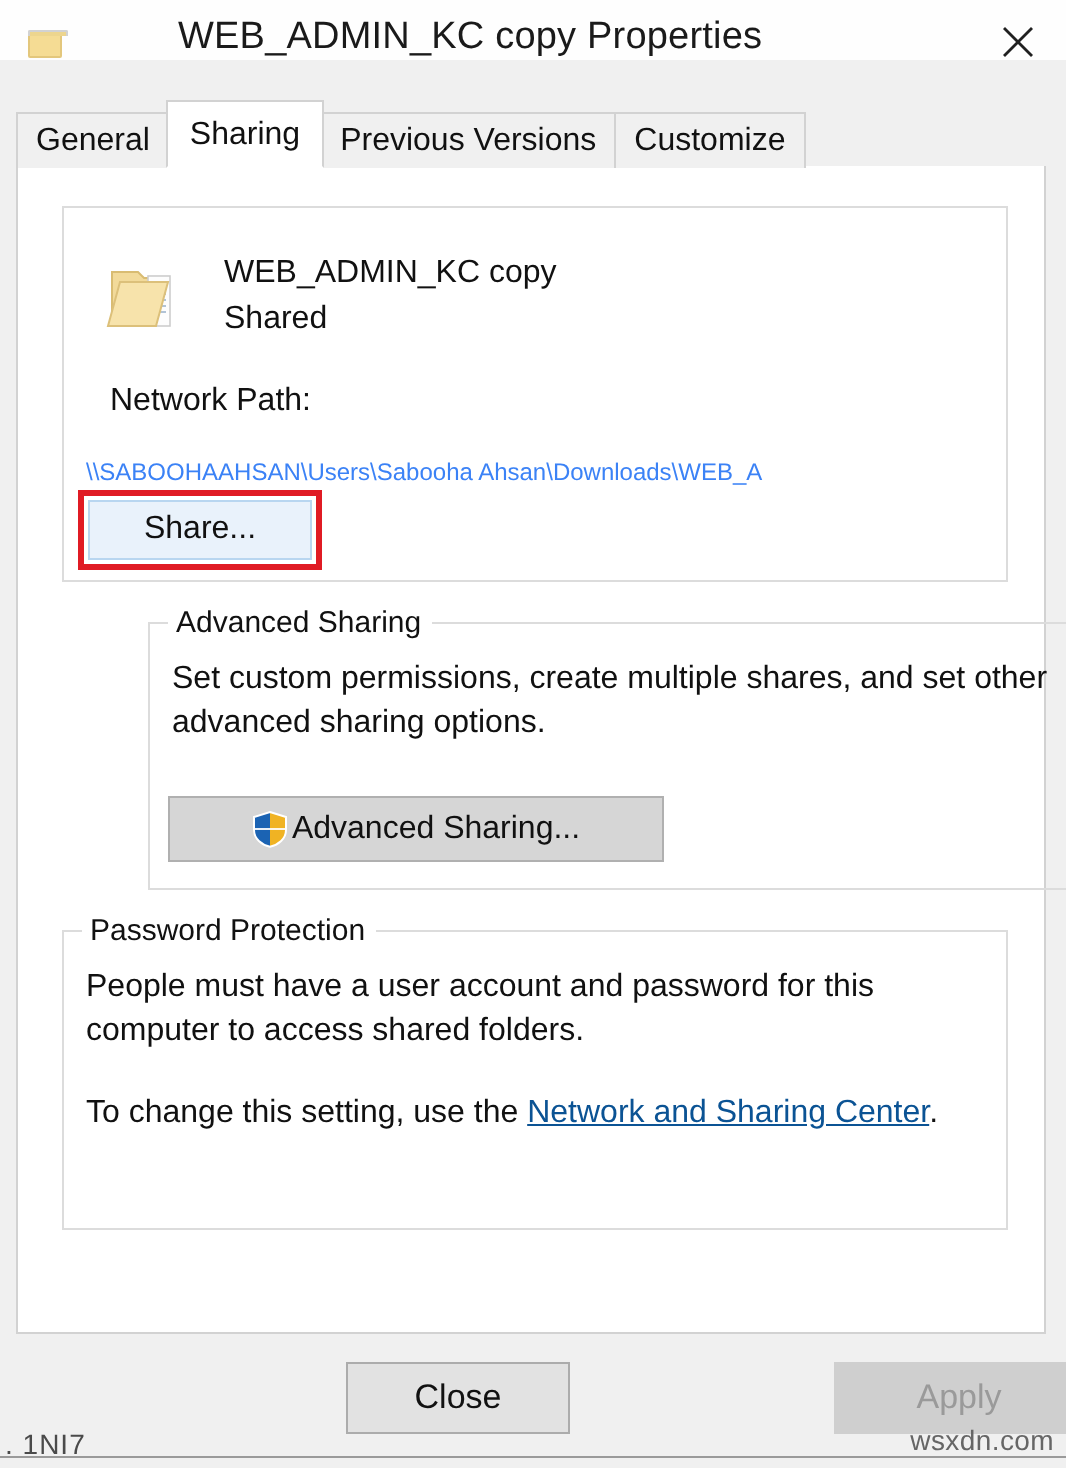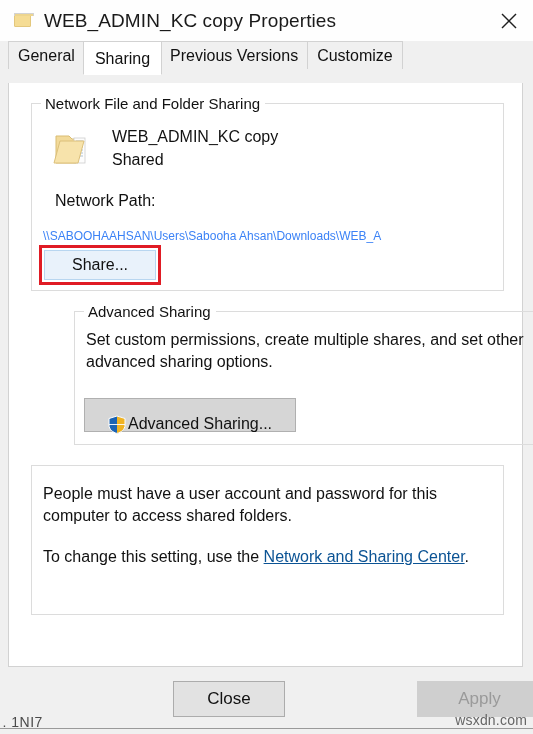--- a/index.html
+++ b/index.html
@@ -25,24 +25,25 @@
     background: #f0f0f0;
     box-sizing: border-box;
     overflow: hidden;
   }
 
   
   .titlebar {
     position: absolute;
     left: 0; top: 0;
     width: 533px;
-    height: 41px;
+    height: 30px;
     background: #fefefe;
     display: flex;
-    align-items: center;
+    align-items: flex-end;
+    gap: 45px;
   }
   .title-folder-icon {
     margin-left: 14px;
     width: 18px;
     height: 15px;
     position: relative;
     flex: 0 0 auto;
   }
   .title-folder-icon .tab {
     position: absolute;
@@ -84,20 +85,21 @@
     left: 0; top: 41px;
     width: 533px;
     height: 43px;
     background: #f0f0f0;
   }
   .tabs {
     position: absolute;
     left: 8px;
     bottom: 0;
     display: flex;
+    align-items: flex-end;
     height: 43px;
   }
   .tab {
     height: 28px;
     line-height: 28px;
     padding: 0 9px;
     font-size: 16px;
     color: #111;
     background: #f0f0f0;
     border: 1px solid #d2d2d2;
@@ -241,32 +243,33 @@
     top: 26px;
     width: 440px;
     font-size: 16px;
     line-height: 22px;
     color: #111;
   }
   .adv-btn {
     position: absolute;
     left: 10px;
     top: 95px;
-    width: 212px;
+    width: 248px;
     height: 33px;
     background: #d6d6d6;
     border: 1px solid #b0b0b0;
     box-sizing: border-box;
     display: flex;
+    align-items: center;
     justify-content: center;
     font-family: "Liberation Sans", sans-serif;
     font-size: 16px;
     color: #111;
     cursor: default;
-    padding: 16px;
+    padding: 3px;
   }
   .shield-icon {
     width: 18px;
     height: 19px;
     margin-right: 2px;
     flex: 0 0 auto;
   }
   .shield-icon svg { display: block; }
 
   
@@ -379,21 +382,20 @@
       <div class="tab active">Sharing</div>
       <div class="tab">Previous Versions</div>
       <div class="tab">Customize</div>
     </div>
   </div>
 
   <div class="panel">
 
     <div class="group" id="group-network">
       <div class="group-frame"></div>
-      <div class="group-title">Network File and Folder Sharing</div>
       <div class="group-body">
 
         <div class="folder-big">
           <svg width="44" height="44" viewBox="0 0 44 44">
             <path d="M5 9 h13 l3 3 h4 v24 h-20 z" fill="#f2da9a" stroke="#d9bc72" stroke-width="1"></path>
             <rect x="23" y="11" width="11" height="25" fill="#fdfdfd" stroke="#cdcdcd" stroke-width="0.8"></rect>
             <g stroke="#9db4cc" stroke-width="0.8">
               <line x1="25" y1="14" x2="32" y2="14"></line>
               <line x1="25" y1="17" x2="32" y2="17"></line>
               <line x1="25" y1="20" x2="32" y2="20"></line>
@@ -431,20 +433,21 @@
               <path d="M1 9.5 H17" stroke="#ffffff" stroke-width="0.9"></path>
             </svg>
           </span>
           <span>Advanced Sharing...</span>
         </button>
       </div>
     </div>
 
     <div class="group" id="group-password">
       <div class="group-frame"></div>
+      <div class="group-title">Password Protection</div>
       <div class="group-body">
         <div class="pw-desc">People must have a user account and password for this computer to access shared folders.</div>
         <div class="pw-change"><span>To change this setting, use the </span><a class="link" href="#">Network and Sharing Center</a><span>.</span></div>
       </div>
     </div>
 
   </div>
 
   <div class="buttonbar">
     <button class="dlg-btn" id="btn-close">Close</button>

